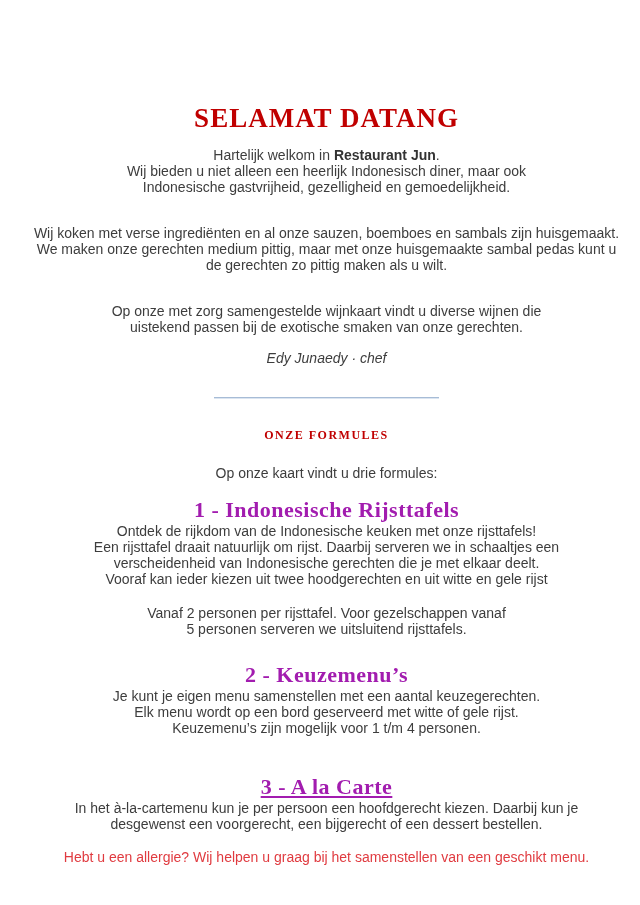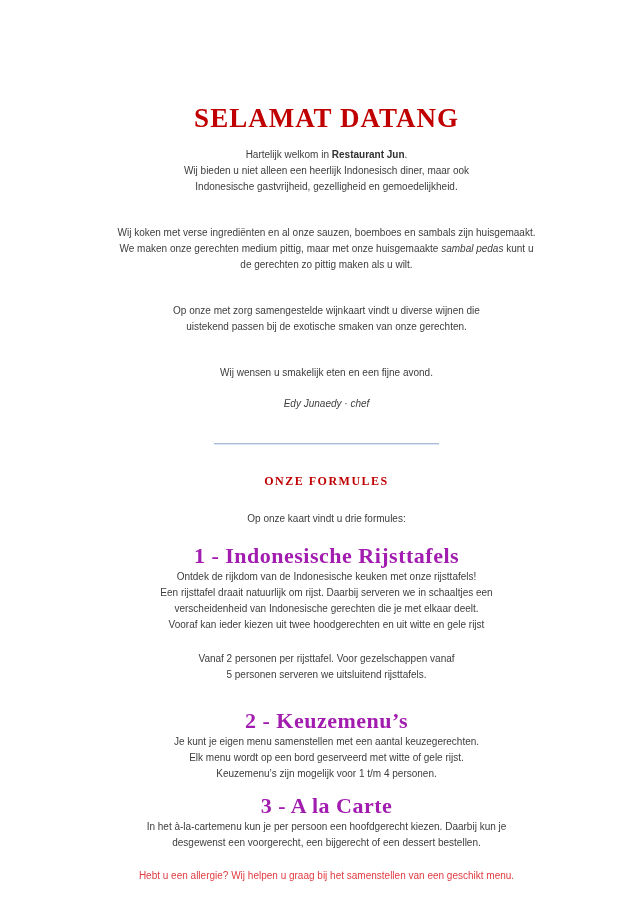--- a/index.html
+++ b/index.html
@@ -10,21 +10,21 @@
     height: 905px;
     background: #ffffff;
     font-family: "Liberation Sans", sans-serif;
     color: #3d3d3d;
     overflow: hidden;
     padding-top: 104px;
     padding-left: 15px;
     padding-right: 2px;
   }
   .center { text-align: center; }
-  .line { white-space: nowrap; line-height: 16px; font-size: 10px; }
+  .line { white-space: nowrap; line-height: 16px; font-size: 14px; }
   .title {
     font-family: "Liberation Serif", serif;
     font-weight: bold;
     font-size: 27px;
     line-height: 28px;
     letter-spacing: 1px;
     color: #c00000;
   }
   .para { margin-top: 30px; }
   .para-first { margin-top: 15px; }
@@ -49,28 +49,28 @@
   .section-heading {
     font-family: "Liberation Serif", serif;
     font-weight: bold;
     font-size: 22px;
     line-height: 21px;
     letter-spacing: 0.5px;
     color: #a21caf;
   }
   .heading-1 { margin-top: 18px; }
   .heading-2 { margin-top: 27px; }
-  .heading-3 { margin-top: 13px; }
+  .heading-3 { margin-top: 40px; text-decoration: underline; }
   .sec-para { margin-top: 3px; }
   .sec-para-2 { margin-top: 18px; }
   .allergy {
     margin-top: 17px;
     color: #e03b40;
   }
-  .ital { font-style: italic; }
+  .ital { }
   strong { font-weight: bold; color: #333333; }
 </style>
 </head>
 <body>
 
 <div class="page center">
 
   <div class="title">SELAMAT DATANG</div>
 
   <div class="para para-first">
@@ -83,23 +83,20 @@
     <div class="line">Wij koken met verse ingrediënten en al onze sauzen, boemboes en sambals zijn huisgemaakt.</div>
     <div class="line"><span>We maken onze gerechten medium pittig, maar met onze huisgemaakte </span><span class="ital">sambal pedas</span><span> kunt u</span></div>
     <div class="line">de gerechten zo pittig maken als u wilt.</div>
   </div>
 
   <div class="para">
     <div class="line">Op onze met zorg samengestelde wijnkaart vindt u diverse wijnen die</div>
     <div class="line">uistekend passen bij de exotische smaken van onze gerechten.</div>
   </div>
 
-  <div class="para">
-    <div class="line">Wij wensen u smakelijk eten en een fijne avond.</div>
-  </div>
 
   <div class="signature">
     <div class="line">Edy Junaedy · chef</div>
   </div>
 
   <div class="divider"></div>
 
   <div class="formules-title">ONZE FORMULES</div>
   <div class="line formules-subtitle">Op onze kaart vindt u drie formules:</div>
 

